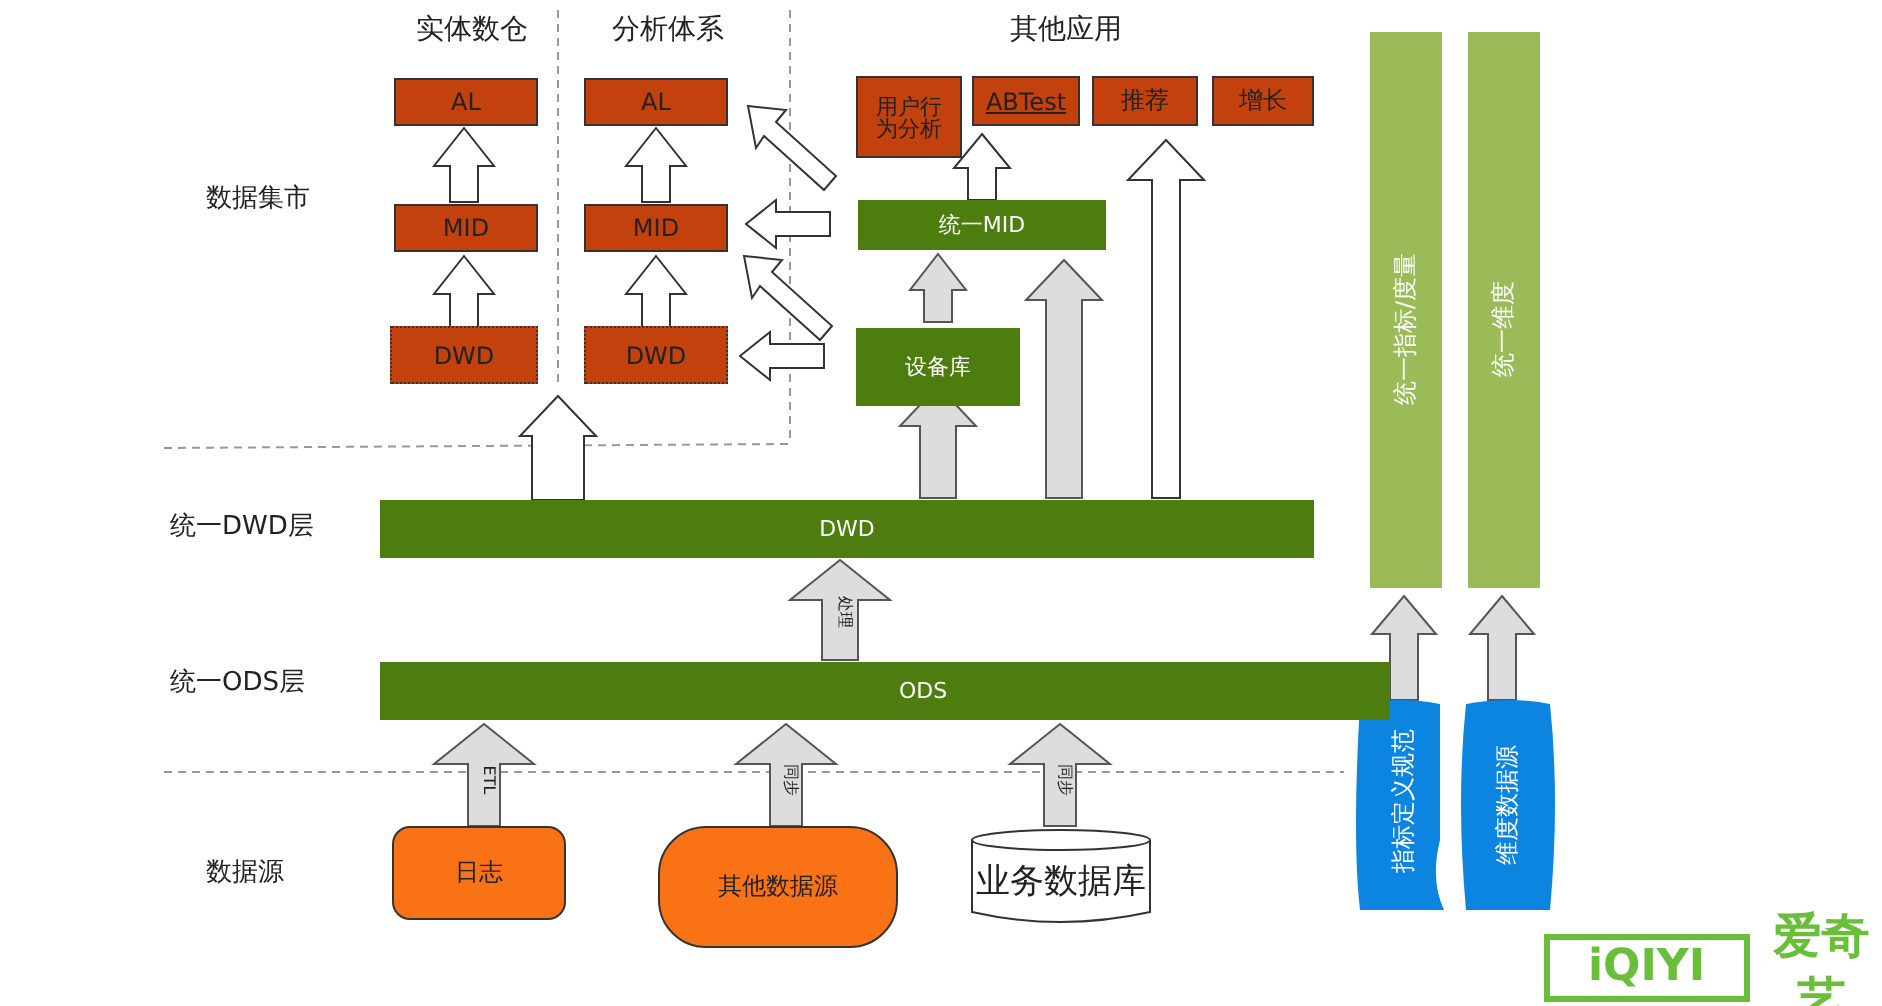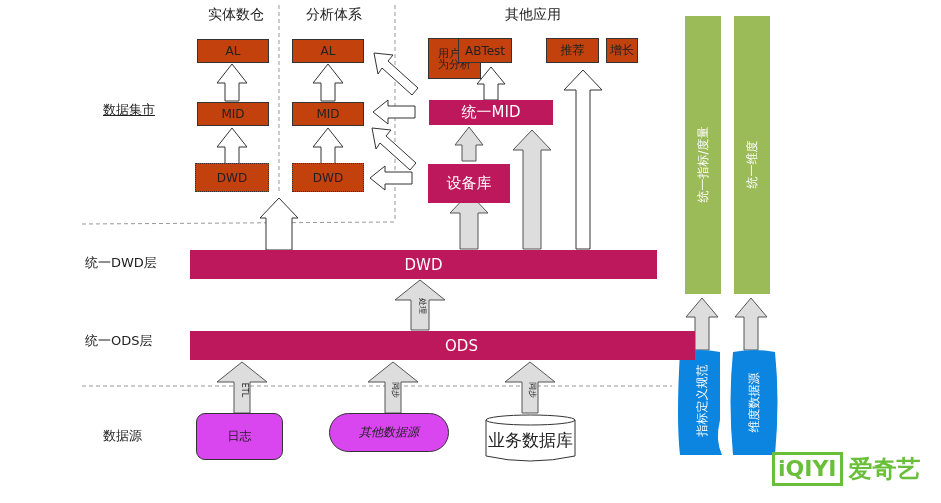--- a/index.html
+++ b/index.html
@@ -5,35 +5,35 @@
     html, body { margin: 0; padding: 0; background: #ffffff; }
     body { width: 941px; height: 503px; position: relative; overflow: hidden;
            font-family: "DejaVu Sans", "Liberation Sans", sans-serif; color: #222; }
     .abs { position: absolute; }
     .label { font-size: 13px; color: #222; white-space: nowrap; }
     .col-title { font-size: 14px; color: #222; text-align: center; white-space: nowrap; }
     .box { position: absolute; background: #c2410c; border: 1px solid #333; box-sizing: border-box;
            display: flex; align-items: center; justify-content: center; font-size: 12px; color: #222; }
     .box.dotted { border: 1px dotted #333; }
     .box.two-line { font-size: 11px; line-height: 11px; text-align: center; }
-    .orange { position: absolute; background: #be185d; color: #fff; font-size: 15px;
+    .orange { position: absolute; background: #4d7c0f; color: #fff; font-size: 11px;
               display: flex; align-items: center; justify-content: center; }
     .green { position: absolute; background: #9bbb59; }
     .vtext { position: absolute; color: #fff; font-size: 12px; white-space: nowrap;
              transform-origin: center center; transform: rotate(-90deg); }
     svg.overlay { position: absolute; left: 0; top: 0; }
-    .src-box { position: absolute; background: #d946ef; border: 1px solid #333; box-sizing: border-box;
+    .src-box { position: absolute; background: #f97316; border: 1px solid #333; box-sizing: border-box;
                display: flex; align-items: center; justify-content: center; font-size: 12px; }
     .arrow-label { font-size: 8px; fill: #222; }
     .logo-text { font-size: 24px; color: #6abf3a; font-weight: bold; text-align: center; }
   </style>
 </head>
 <body>
 
-<div class="abs label" style="left:103px;top:101px;text-decoration:underline;">数据集市</div>
+<div class="abs label" style="left:103px;top:90px;">数据集市</div>
 <div class="abs label" style="left:85px;top:254px;">统一DWD层</div>
 <div class="abs label" style="left:85px;top:332px;">统一ODS层</div>
 <div class="abs label" style="left:103px;top:427px;">数据源</div>
 
 <div class="abs col-title" style="left:196px;top:6px;width:80px;">实体数仓</div>
 <div class="abs col-title" style="left:294px;top:6px;width:80px;">分析体系</div>
 <div class="abs col-title" style="left:488px;top:6px;width:90px;">其他应用</div>
 
 <svg class="overlay" width="941" height="503">
 
@@ -88,40 +88,40 @@
 <div class="box dotted" style="left:195px;top:163px;width:74px;height:29px;">DWD</div>
 
 <div class="box" style="left:292px;top:39px;width:72px;height:24px;">AL</div>
 <div class="box" style="left:292px;top:102px;width:72px;height:24px;">MID</div>
 <div class="box dotted" style="left:292px;top:163px;width:72px;height:29px;">DWD</div>
 
 <div class="box two-line" style="left:428px;top:38px;width:53px;height:41px;flex-direction:column;">
   <span>用户行</span>
   <span>为分析</span>
 </div>
-<div class="box" style="left:458px;top:38px;width:54px;height:25px;">ABTest</div>
+<div class="box" style="left:486px;top:38px;width:54px;height:25px;text-decoration:underline;">ABTest</div>
 <div class="box" style="left:546px;top:38px;width:53px;height:25px;">推荐</div>
-<div class="box" style="left:606px;top:38px;width:32px;height:25px;">增长</div>
+<div class="box" style="left:606px;top:38px;width:51px;height:25px;">增长</div>
 
 <div class="orange" style="left:429px;top:100px;width:124px;height:25px;">统一MID</div>
 <div class="orange" style="left:428px;top:164px;width:82px;height:39px;">设备库</div>
 
 <div class="orange" style="left:190px;top:250px;width:467px;height:29px;">DWD</div>
 <div class="orange" style="left:190px;top:331px;width:467px;height:29px;padding-left:38px;">ODS</div>
 
 <div class="src-box" style="left:196px;top:413px;width:87px;height:47px;border-radius:9px;">日志</div>
-<div class="src-box" style="left:329px;top:413px;width:120px;height:39px;border-radius:24px;font-style:italic;">其他数据源</div>
+<div class="src-box" style="left:329px;top:413px;width:120px;height:61px;border-radius:24px;">其他数据源</div>
 <div class="abs" style="left:486px;top:428px;width:89px;height:24px;display:flex;align-items:center;justify-content:center;font-size:17px;">业务数据库</div>
 
 <div class="green" style="left:685px;top:16px;width:36px;height:278px;">
   <div class="vtext" style="left:-32px;top:140px;width:100px;text-align:center;">统一指标/度量</div>
 </div>
 <div class="green" style="left:734px;top:16px;width:36px;height:278px;">
   <div class="vtext" style="left:-32px;top:140px;width:100px;text-align:center;">统一维度</div>
 </div>
 
 <div class="vtext" style="left:652px;top:392px;width:100px;text-align:center;">指标定义规范</div>
 <div class="vtext" style="left:704px;top:394px;width:100px;text-align:center;">维度数据源</div>
 
 <div class="abs" style="left:772px;top:452px;display:flex;align-items:center;">
-  <span style="display:inline-block;border:3px solid #6abf3a;border-radius:0;padding:0 3px;font-size:22px;font-weight:bold;color:#6abf3a;line-height:28px;">iQIYI</span>
+  <span style="display:inline-block;border:3px solid #6abf3a;border-radius:0;padding:0 19px;font-size:22px;font-weight:bold;color:#6abf3a;line-height:28px;">iQIYI</span>
   <span class="logo-text" style="margin-left:6px;">爱奇艺</span>
 </div>
 
 </body></html>

